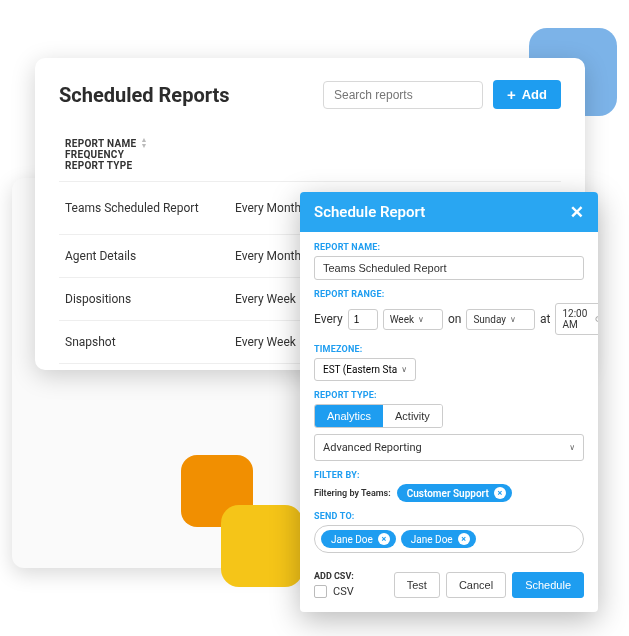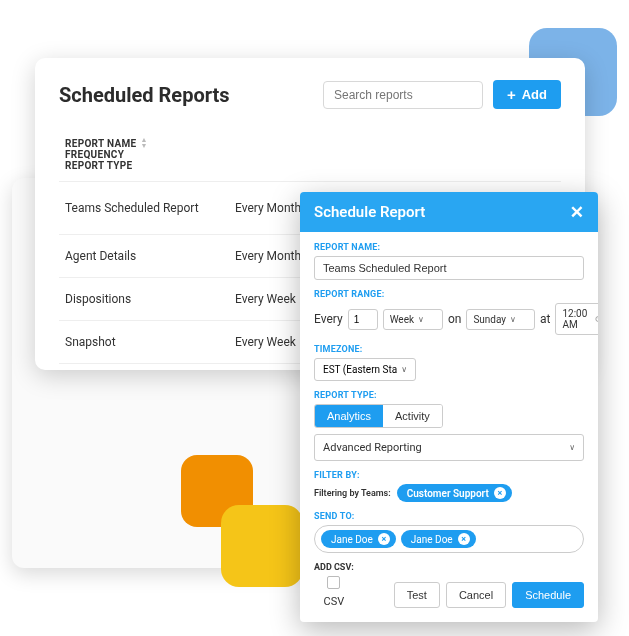--- a/index.html
+++ b/index.html
@@ -292,21 +292,20 @@
       display: flex;
       gap: 5px;
       flex-wrap: wrap;
     }
     .csv-row {
       display: flex;
       align-items: center;
       gap: 6px;
       font-size: 11px;
       color: #333;
-      flex-direction: column;
     }
     .checkbox {
       width: 13px;
       height: 13px;
       border: 1px solid #bbb;
       border-radius: 2px;
       background: #fff;
     }
     .modal-footer {
       display: flex;

